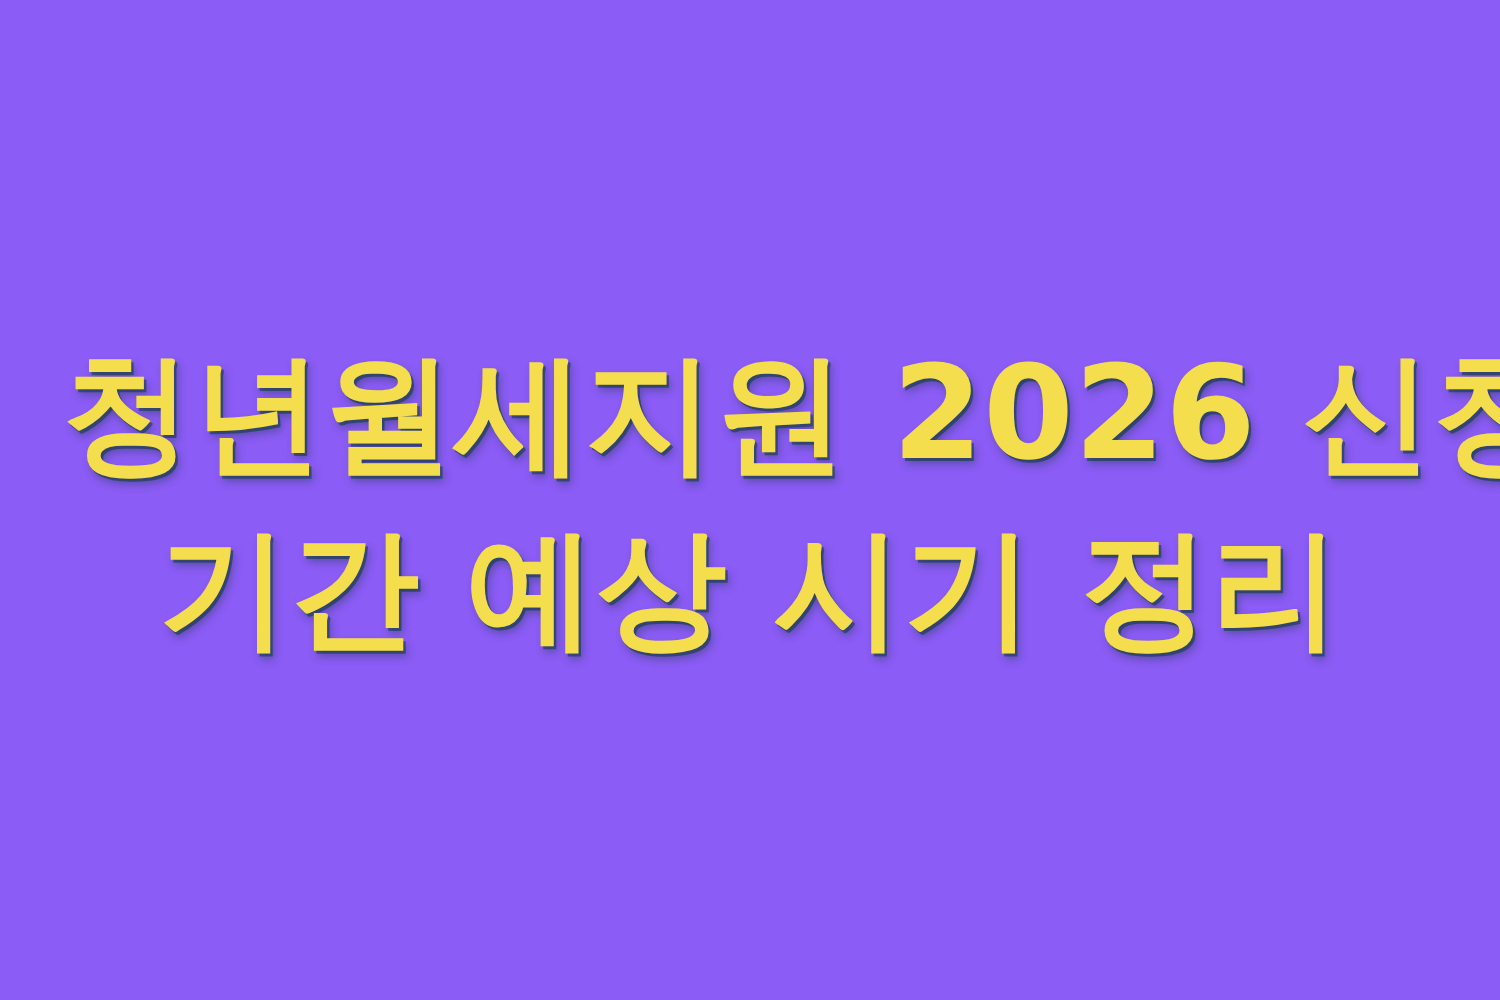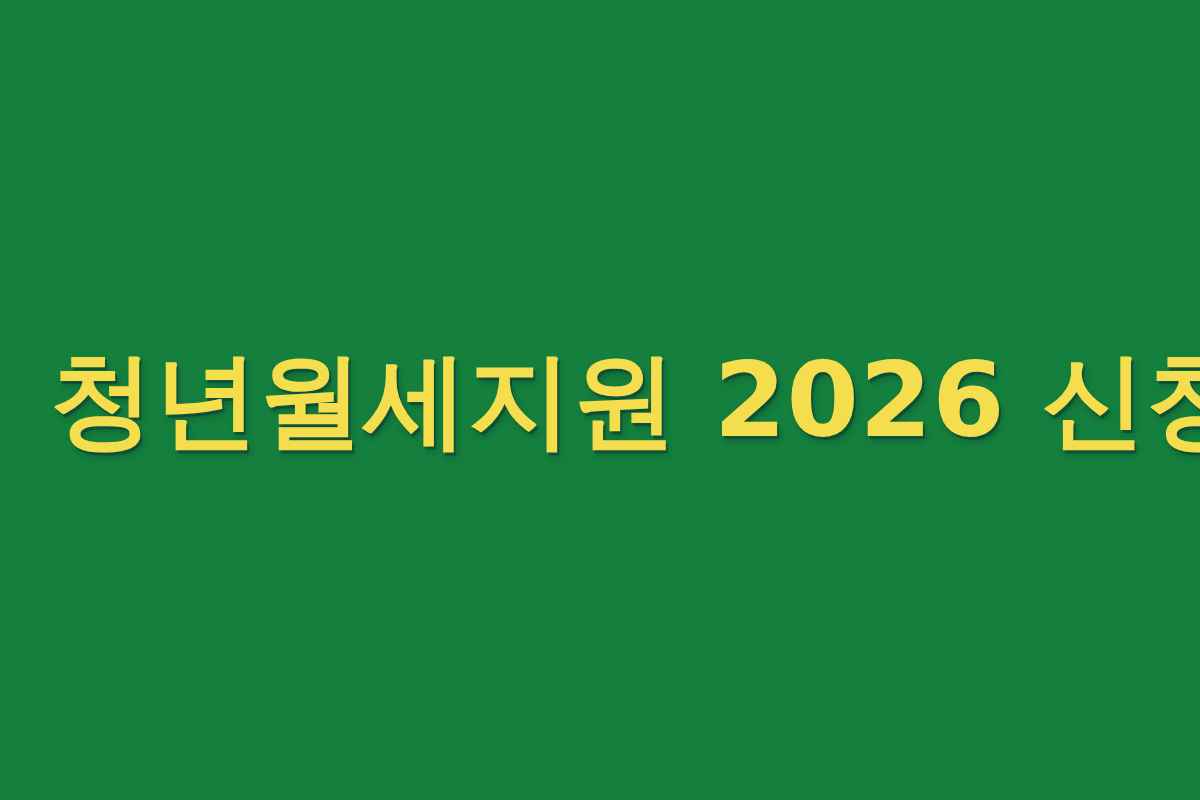--- a/index.html
+++ b/index.html
@@ -11,21 +11,21 @@
     width: 1200px;
     height: 800px;
     overflow: hidden;
     font-family: "Liberation Sans", "DejaVu Sans", sans-serif;
   }
 
   #thumbnail-canvas {
     position: relative;
     width: 1200px;
     height: 800px;
-    background-color: #15803d;
+    background-color: #8b5cf6;
     display: flex;
     align-items: center;
     justify-content: center;
     box-sizing: border-box;
   }
 
   #title-block {
     width: 1100px;
     text-align: center;
     user-select: none;
@@ -47,16 +47,17 @@
 </style>
 </head>
 <body>
 
 <div id="thumbnail-canvas">
 
   <div id="title-block">
 
     <span class="title-line">청년월세지원 2026 신청</span>
 
+    <span class="title-line">기간 예상 시기 정리</span>
 
   </div>
 
 </div>
 
 </body></html>

